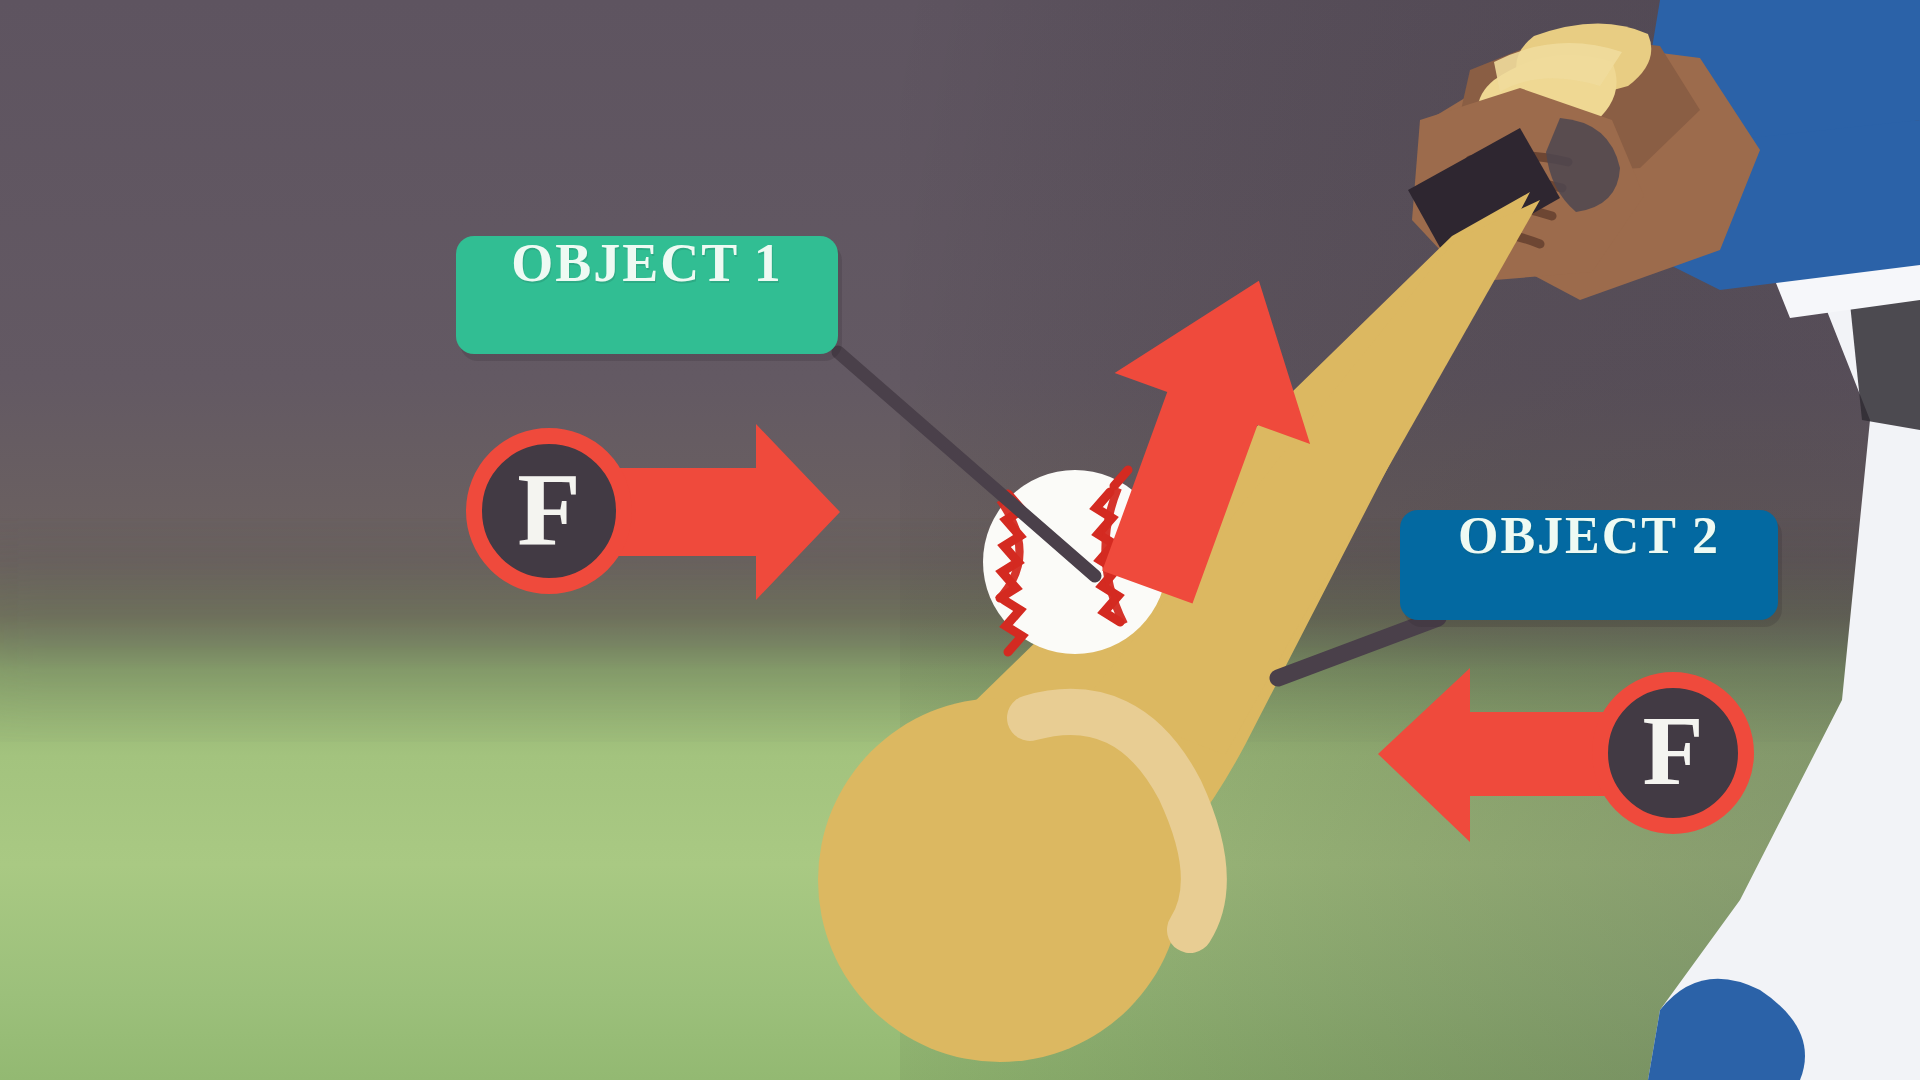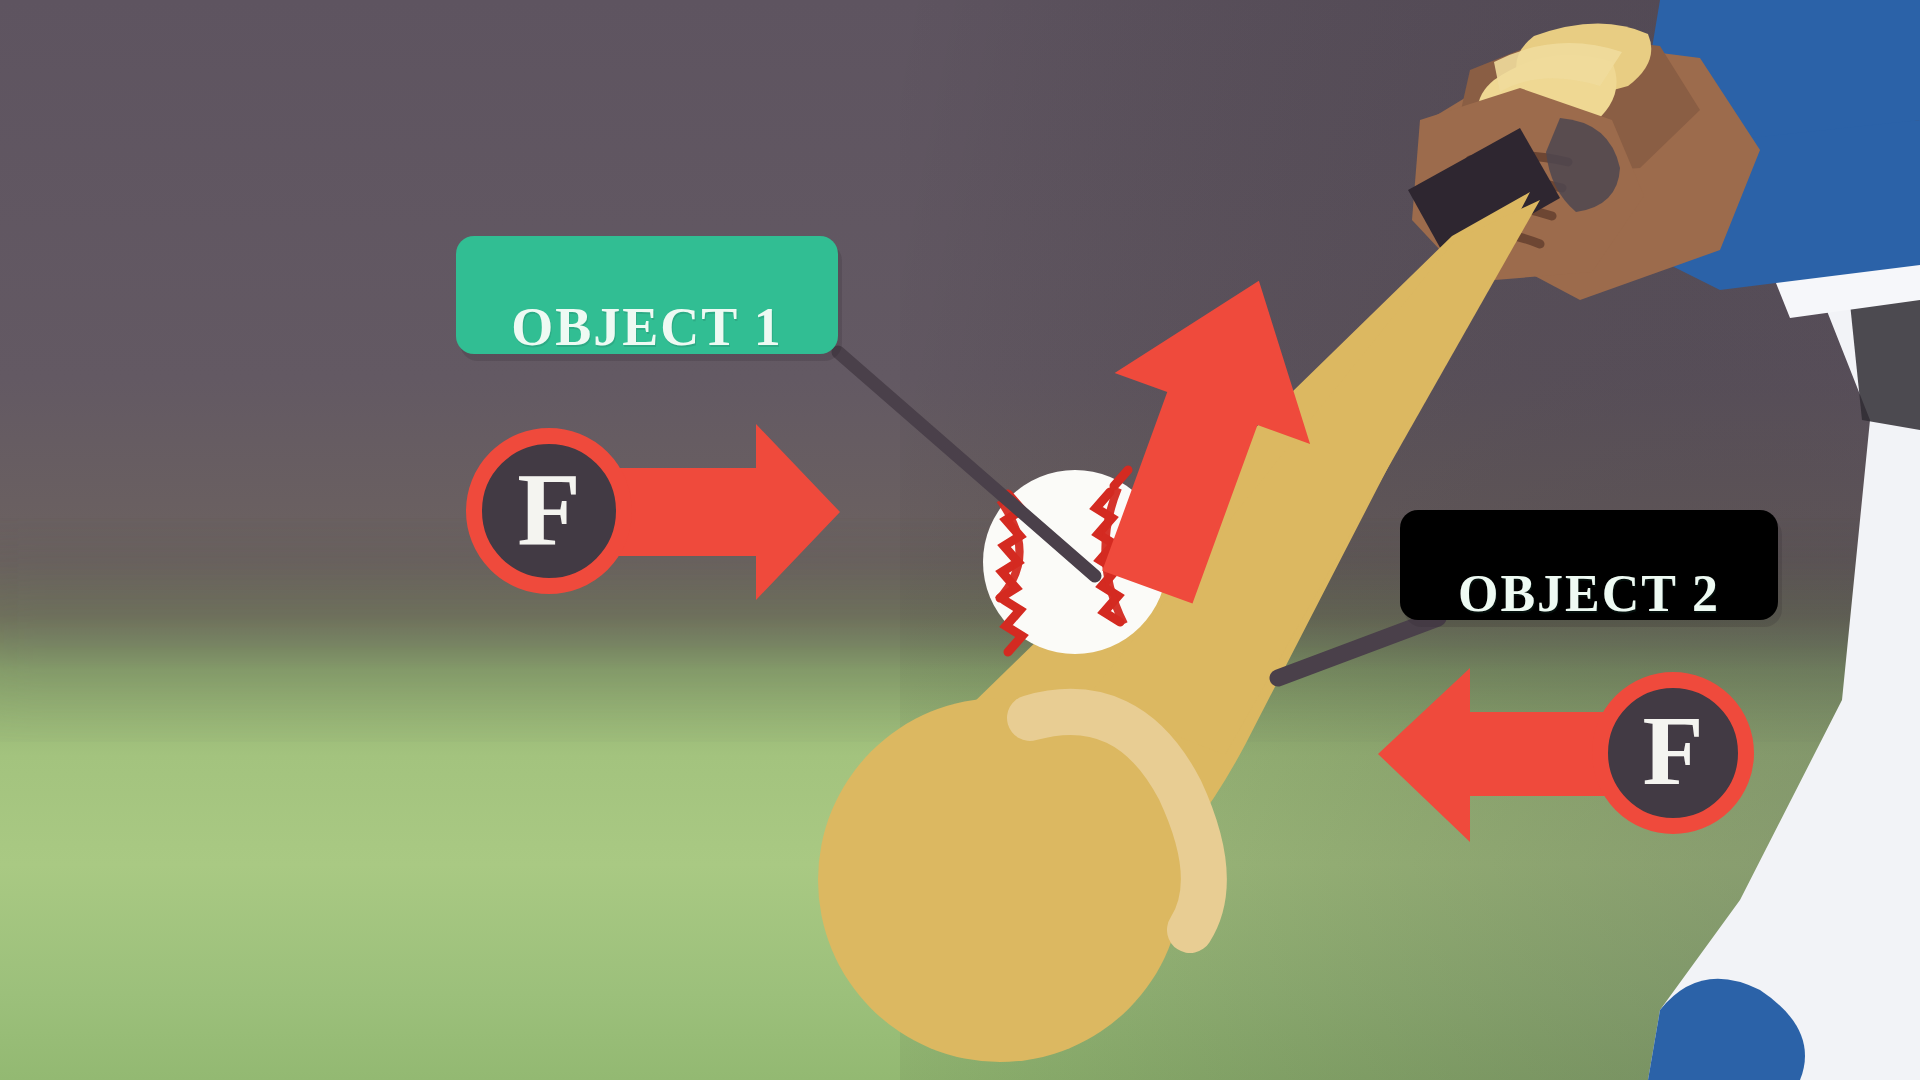--- a/index.html
+++ b/index.html
@@ -22,21 +22,21 @@
     left: 0;
     width: 1920px;
     height: 1080px;
     display: block;
   }
 
   
   .chip {
     position: absolute;
     display: flex;
-    align-items: flex-end;
+    align-items: flex-start;
     justify-content: center;
     border-radius: 18px;
     box-shadow: 4px 7px 0 rgba(40,30,40,0.16);
     box-sizing: border-box;
     user-select: none;
   }
   .chip .chip-text {
     font-family: "Liberation Serif", "DejaVu Serif", serif;
     font-weight: 700;
     letter-spacing: 2px;
@@ -233,21 +233,21 @@
       </g>
 
       <path d="M1660 1010 Q1700 960 1760 990 Q1820 1030 1800 1080 L1648 1080 Z" fill="#2b62a8"></path>
     </g>
   </svg>
 
   <div class="chip" id="chip-object1" style="background:#31be93;">
     <span class="chip-text" style="color:#eefaf3;">OBJECT 1</span>
   </div>
 
-  <div class="chip" id="chip-object2" style="background:#000000;">
+  <div class="chip" id="chip-object2" style="background:#0369a1;">
     <span class="chip-text" style="color:#eefaf3;">OBJECT 2</span>
   </div>
 
   <div class="fbadge" id="fbadge-left" style="background:#423a44; border:16px solid #ef4a3c;">
     <span class="f-letter" style="color:#f4f4f0;">F</span>
   </div>
 
   <div class="fbadge" id="fbadge-right" style="background:#423a44; border:16px solid #ef4a3c;">
     <span class="f-letter" style="color:#f4f4f0;">F</span>
   </div>

